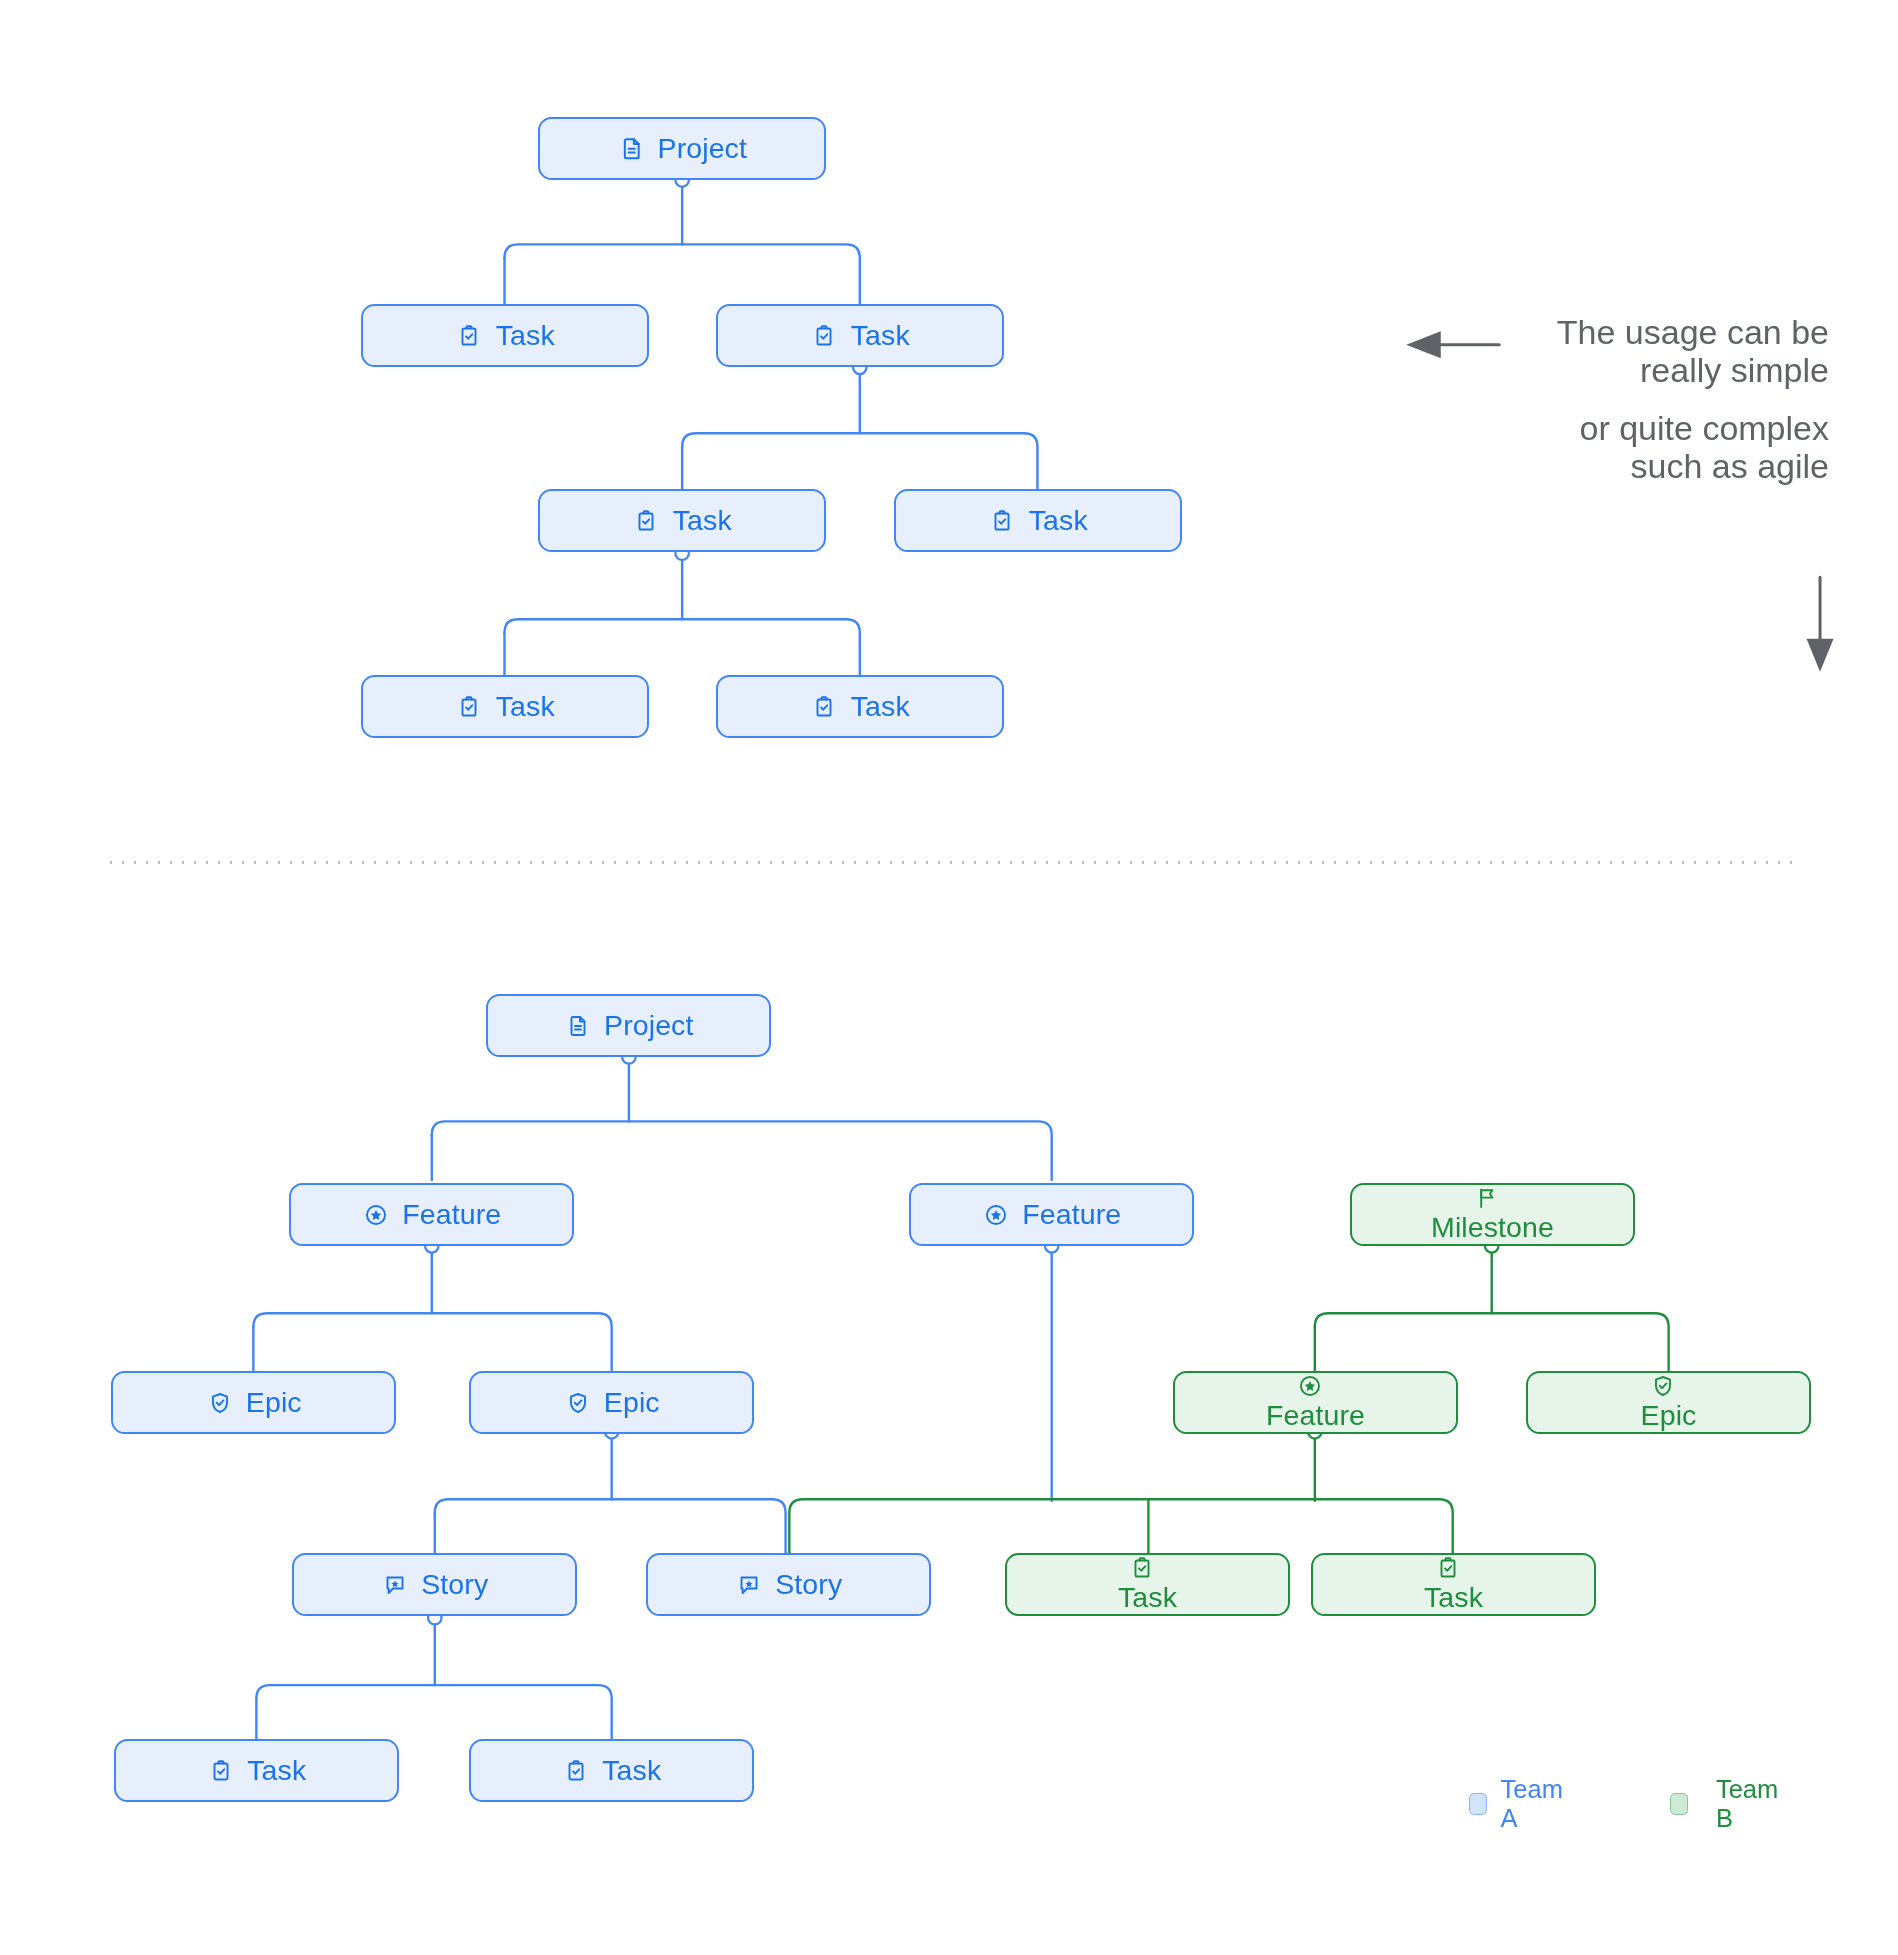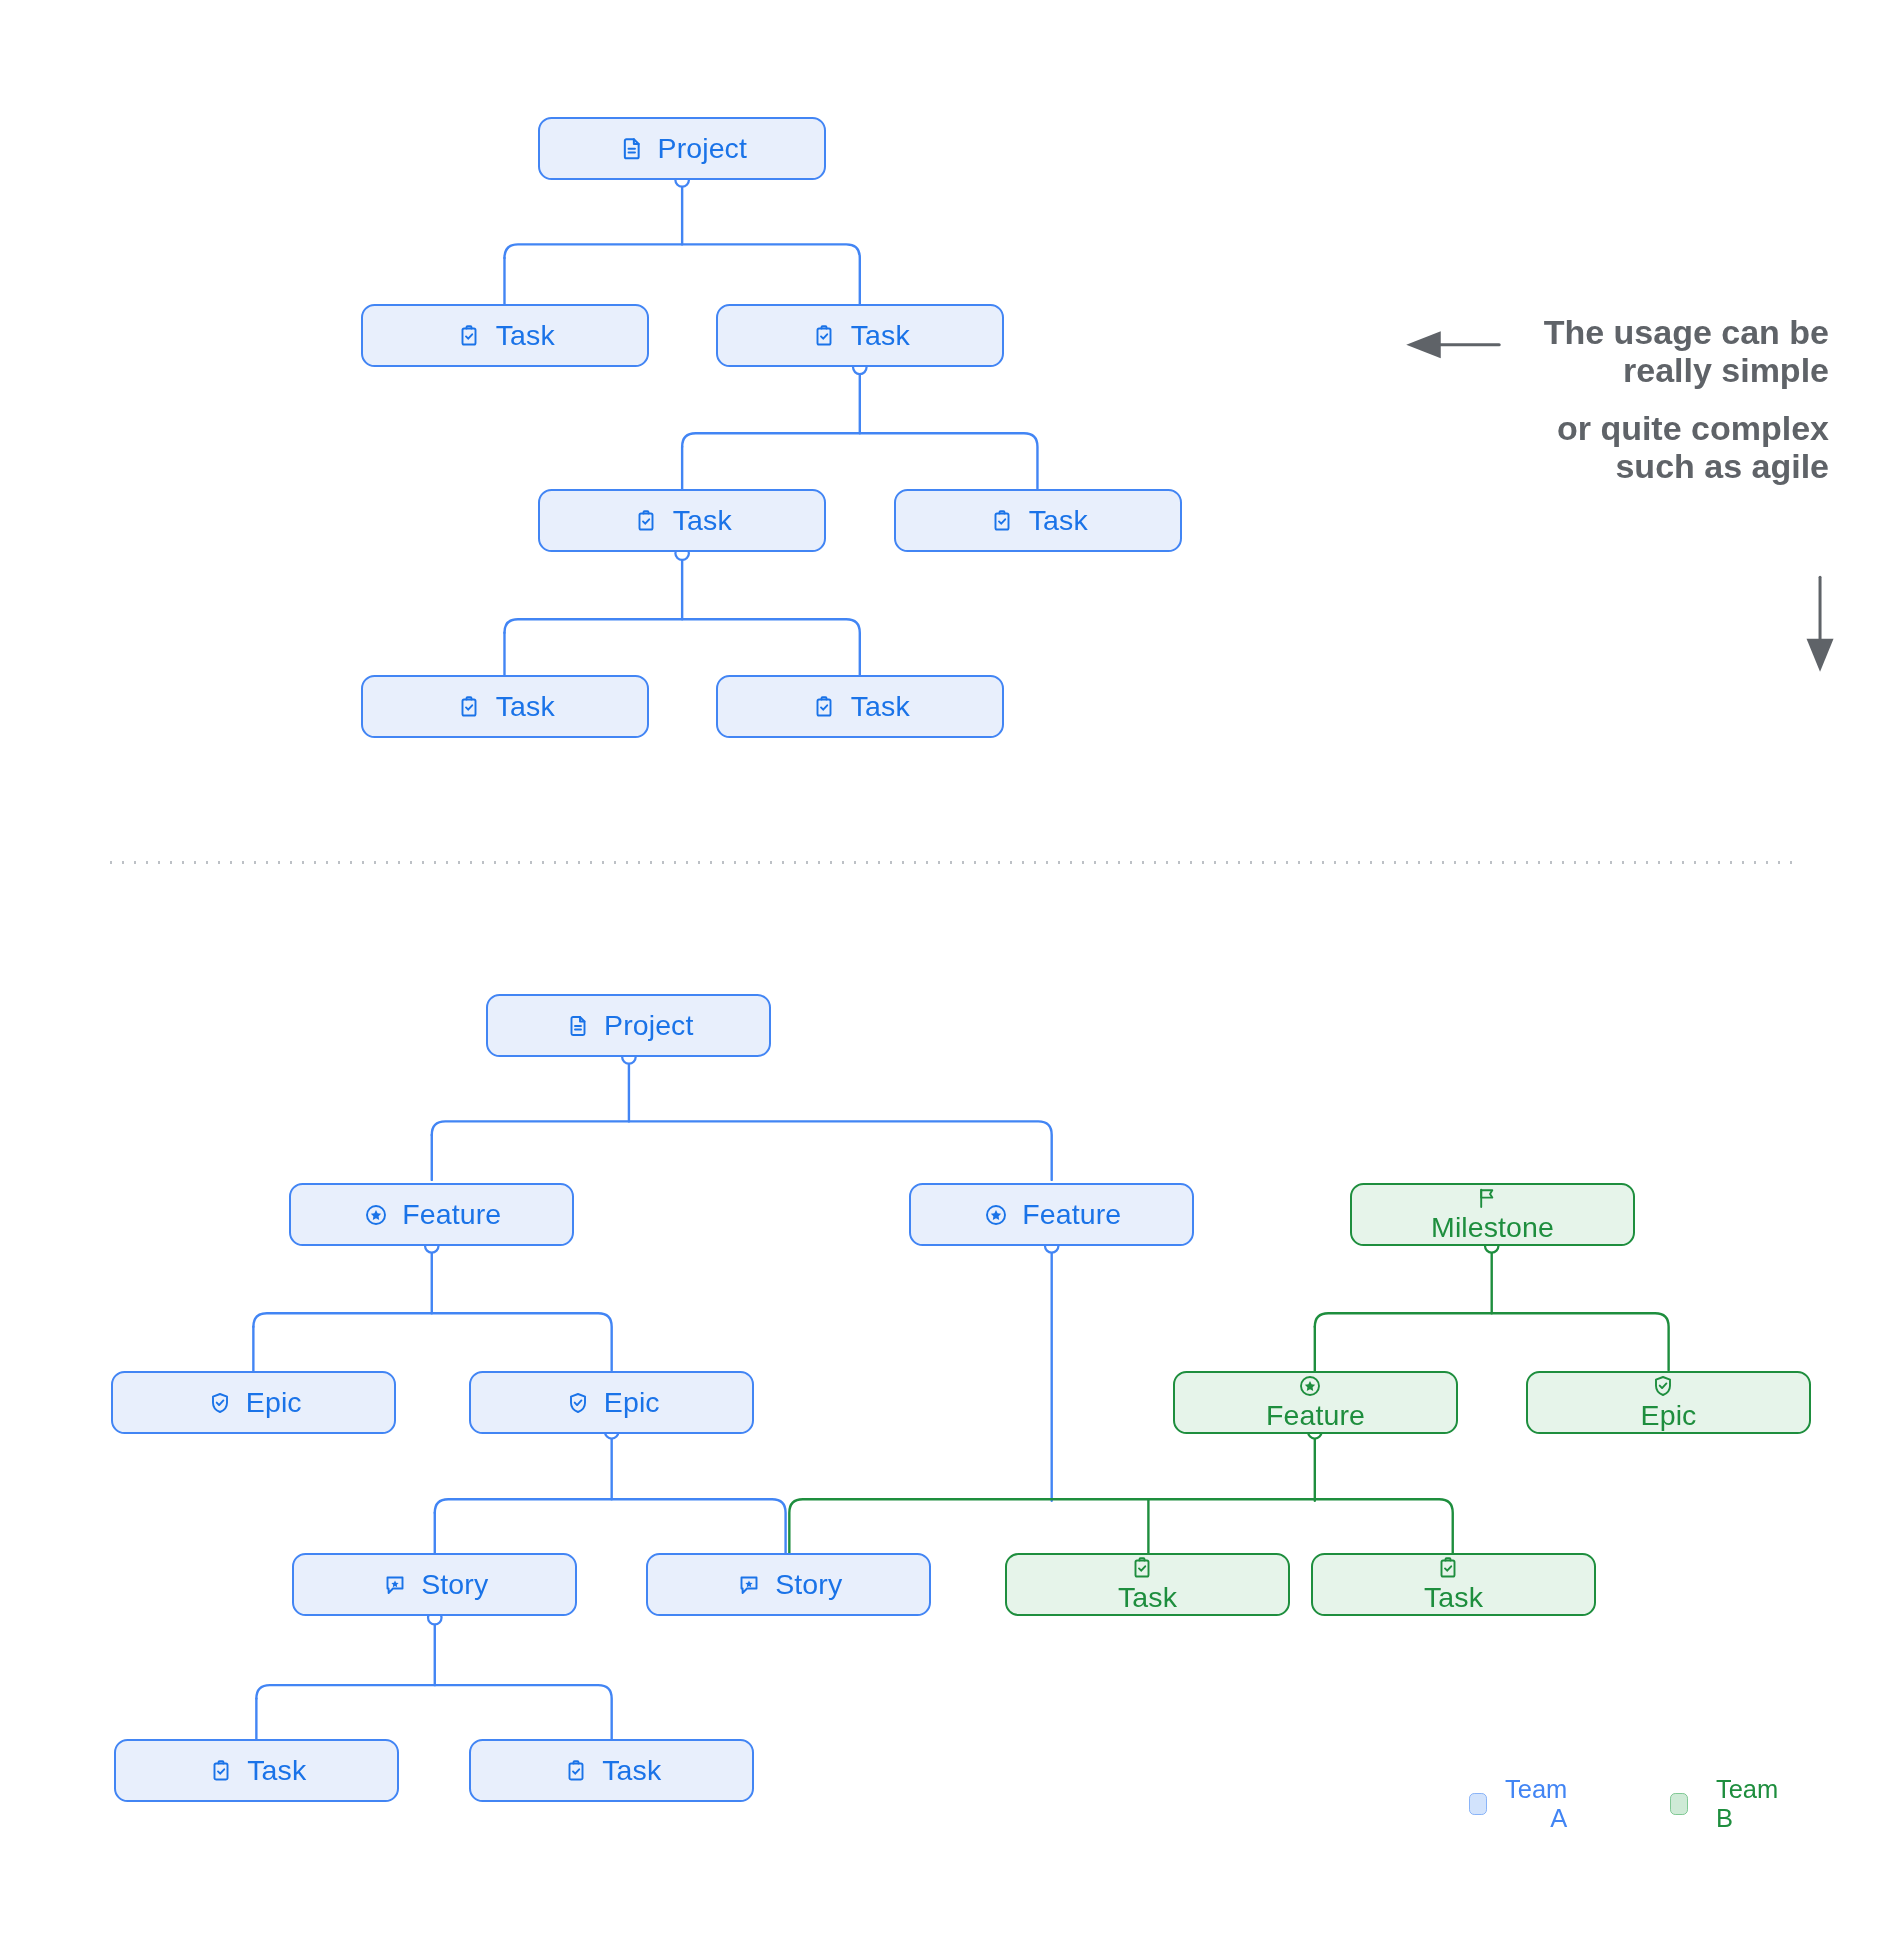--- a/index.html
+++ b/index.html
@@ -13,21 +13,21 @@
   .node .lbl{white-space:nowrap;}
 
   .teamA{background:#e8effc;border-color:#4285f4;color:#1a73e8;}
   .teamB{background:#e6f4ea;border-color:#1e8e3e;color:#1e8e3e;flex-direction:column;}
 
   .divider{position:absolute;left:105px;top:861px;width:1688px;height:3px;
            background-image:radial-gradient(circle, #bdc1c6 1.2px, rgba(0,0,0,0) 1.3px);
            background-size:12px 3px;background-repeat:repeat-x;}
 
   .annot{position:absolute;text-align:right;color:#5f6368;font-size:34px;line-height:1.12;}
-  .annot .para{margin:0 0 19.5px 0;font-weight:bold;}
+  .annot .para{margin:0 0 19.5px 0;}
   .annot .para:last-child{margin-bottom:10px;}
 
   .legend{position:absolute;display:flex;align-items:center;gap:13.5px;font-size:25.5px;}
   .legend .sw{width:22.5px;height:22.5px;border-radius:5.2px;border:1.9px solid;box-sizing:border-box;}
   .legend.a{color:#4285f4;}
   .legend.a .sw{background:#d2e3fc;border-color:#8ab4f8;}
   .legend.b{color:#1e8e3e;gap:28px;}
   .legend.b .sw{background:#ceead6;border-color:#81c995;}
 </style>
 </head>
@@ -342,21 +342,21 @@
     <span class="ico">
       <svg viewBox="0 0 24 24" width="24" height="24" fill="none" stroke="currentColor" stroke-width="1.9" stroke-linecap="round" stroke-linejoin="round">
         <rect x="5.5" y="4.5" width="13" height="16" rx="1.6"></rect>
         <path d="M9.5 4.5V3.3a1 1 0 0 1 1-1h3a1 1 0 0 1 1 1v1.2"></path>
         <path d="M9 12.4l2.2 2.3 4-4.4"></path>
       </svg>
     </span>
     <span class="lbl">Task</span>
   </div>
 
-  <div class="legend a" style="left:1469px;top:1775px;text-align:right;">
+  <div class="legend a" style="left:1469px;top:1775px;">
     <span class="sw"></span>
     <span>Team A</span>
   </div>
   <div class="legend b" style="left:1670px;top:1775px;">
     <span class="sw"></span>
     <span>Team B</span>
   </div>
 
 </div>
 

